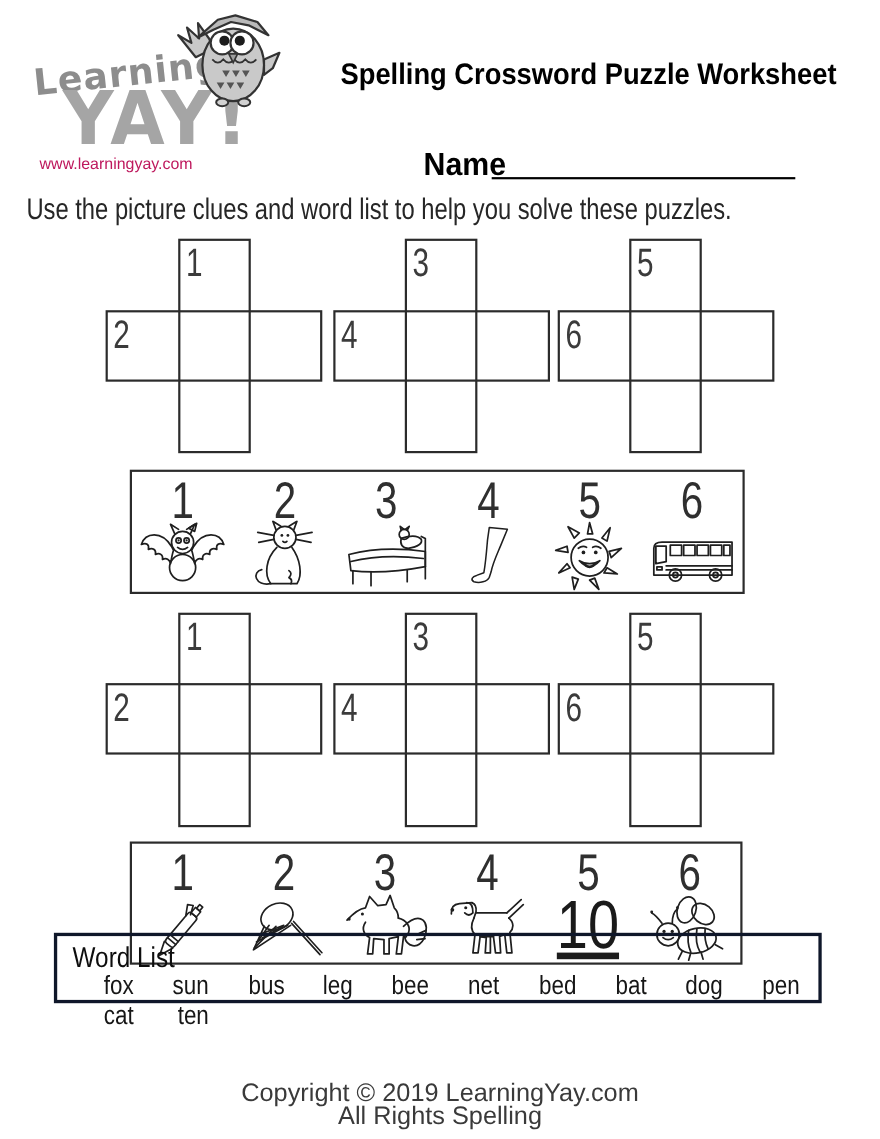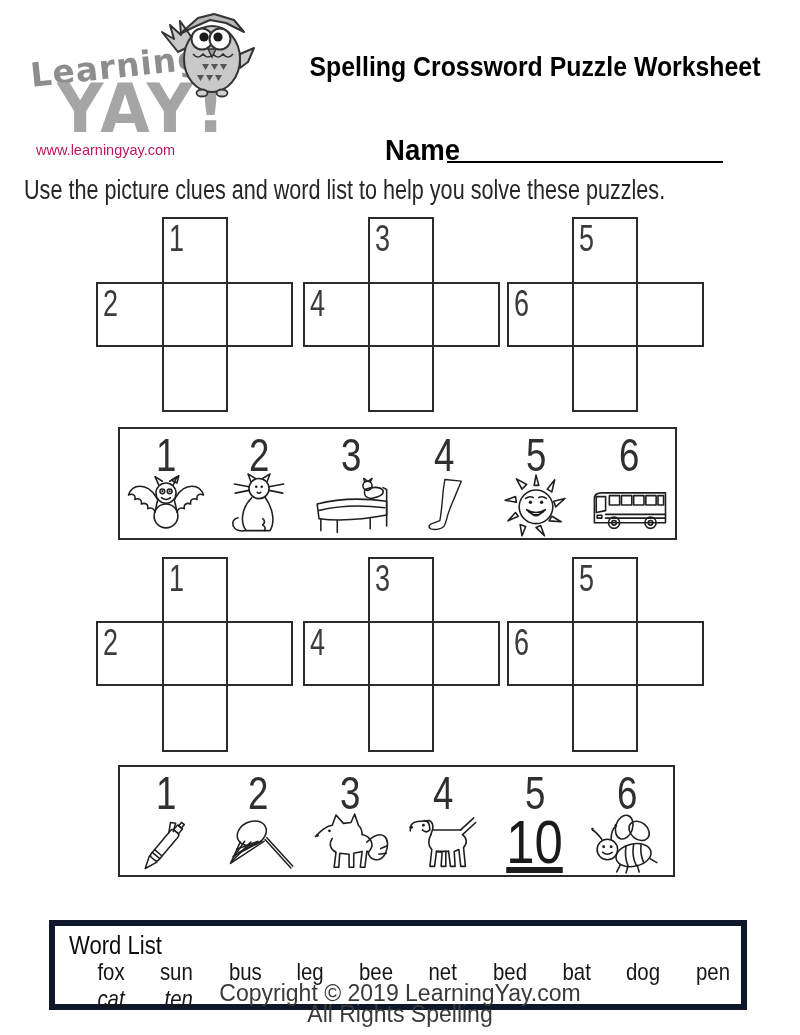--- a/index.html
+++ b/index.html
@@ -31,26 +31,26 @@
   .strip-1{left:118px;top:427px;width:559px;height:113px;}
   .strip-2{left:118px;top:765px;width:557px;height:112px;}
   .clue{flex:1;display:flex;flex-direction:column;align-items:center;}
   .clue-num{font-size:47px;line-height:1.0;margin-top:2px;color:#2f2f2f;transform:scaleX(0.78);}
   .clue-art{flex:1;display:flex;align-items:center;justify-content:center;margin-top:-6px;text-decoration:underline;}
   .ten-text{font-size:62px;line-height:0.95;color:#1a1a1a;transform:scaleX(0.82);}
   .art path,.art circle,.art ellipse,.art rect,.art polyline,.art line{
     fill:none;stroke:#1f1f1f;stroke-width:1.7;stroke-linecap:round;stroke-linejoin:round;}
   .art .fill{fill:#1f1f1f;stroke:none;}
   
-  .wordlist{position:absolute;left:49px;top:920px;width:698px;height:90px;
-    box-sizing:border-box;border:6px solid #0f172a;}
+  .wordlist{position:absolute;left:49px;top:848px;width:698px;height:64px;
+    box-sizing:border-box;border:3px solid #0f172a;}
   .wl-title{position:absolute;left:14px;top:4px;font-size:26px;color:#0d0d0d;
     transform:scaleX(0.85);transform-origin:0 0;white-space:nowrap;}
   .wl-row1{position:absolute;left:40px;top:32px;width:638px;display:flex;justify-content:space-between;}
-  .wl-row2{position:absolute;left:40px;top:59px;display:flex;gap:35px;font-style:italic;}
+  .wl-row2{position:absolute;left:40px;top:59px;display:flex;gap:35px;}
   .wl-word{font-size:24px;color:#161616;transform:scaleX(0.85);}
   
   .footer{position:absolute;left:0;top:983px;width:800px;text-align:center;
     font-size:23px;line-height:21px;color:#3a3a3a;}
 </style>
 </head>
 <body>
 
 <div class="page">
 

